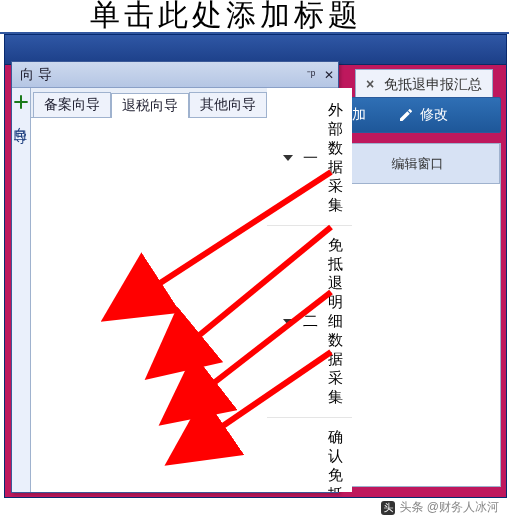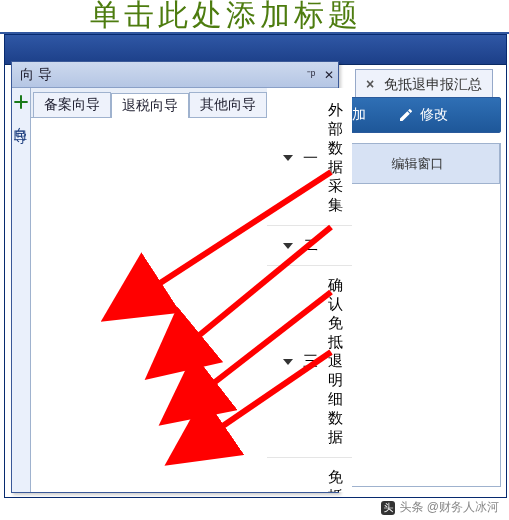--- a/index.html
+++ b/index.html
@@ -8,21 +8,21 @@
     height: 520px;
     font-family: "Microsoft YaHei", "SimSun", sans-serif;
     font-size: 14px;
     background: #fff;
     position: relative;
     overflow: hidden;
   }
   .top-crop {
     font-size: 30px;
     font-family: "SimSun", serif;
-    color: #4d7c0f;
+    color: #000000;
     padding-left: 90px;
     letter-spacing: 4px;
     height: 34px;
     line-height: 30px;
     border-bottom: 2px solid #3157a0;
   }
   .app-frame {
     position: absolute;
     left: 4px;
     top: 34px;
@@ -33,21 +33,21 @@
   }
   .app-titlebar {
     height: 30px;
     background: linear-gradient(#2f57a5, #1c3f88);
     border-bottom: 1px solid #0b2a63;
   }
   .content-area {
     position: absolute;
     left: 0; right: 0;
     top: 30px; bottom: 0;
-    background: #ffffff;
+    background: #be185d;
   }
   .main-tab {
     position: absolute;
     left: 350px;
     top: 4px;
     height: 28px;
     line-height: 28px;
     border: 1px solid #96a9c9;
     border-bottom: none;
     background: #eef2fb;
@@ -311,20 +311,21 @@
 
             <div class="branch">
               <span class="arrow down"></span>
               <span>一</span>
               <span>外部数据采集</span>
             </div>
 
             <div class="branch">
               <span class="arrow down"></span>
               <span>二</span>
+              <span>免抵退明细数据采集</span>
             </div>
 
             <div class="branch">
               <span class="arrow down"></span>
               <span>三</span>
               <span>确认免抵退明细数据</span>
             </div>
 
             <div class="branch">
               <span class="arrow up"></span>

